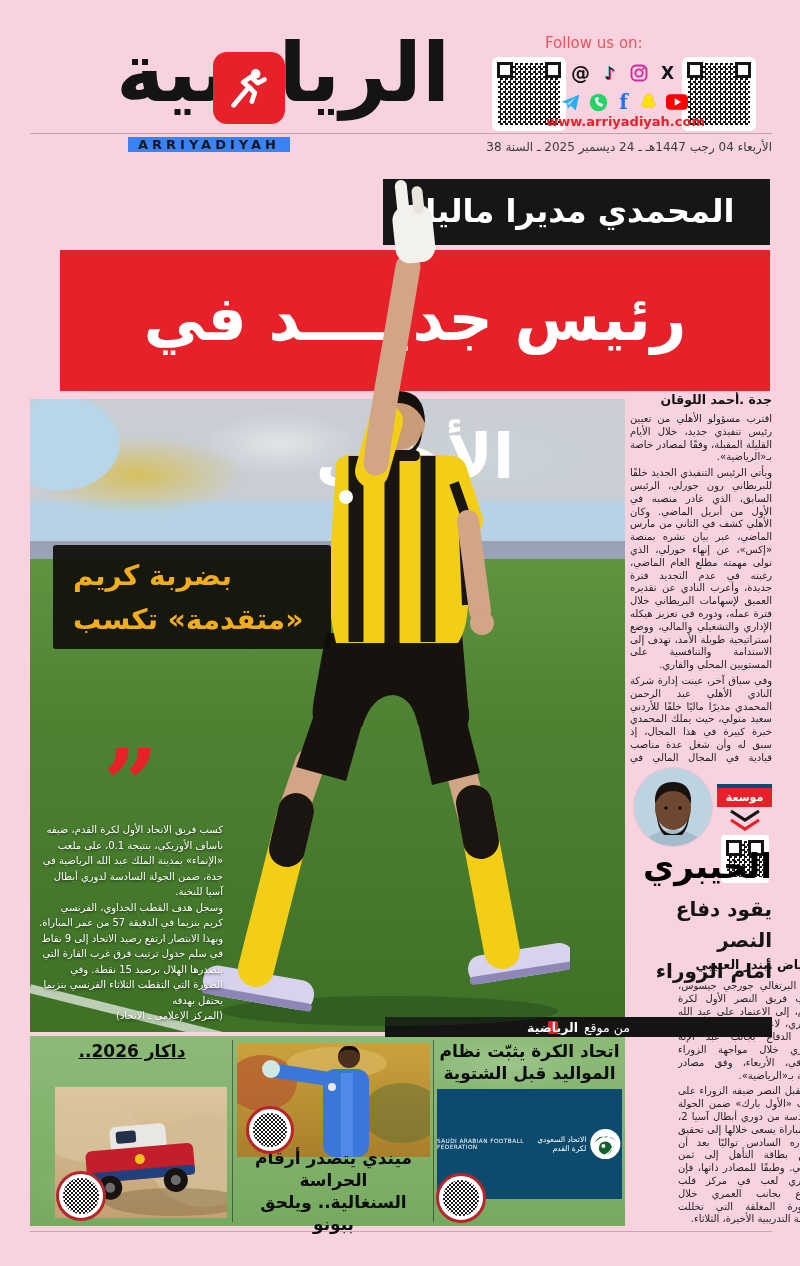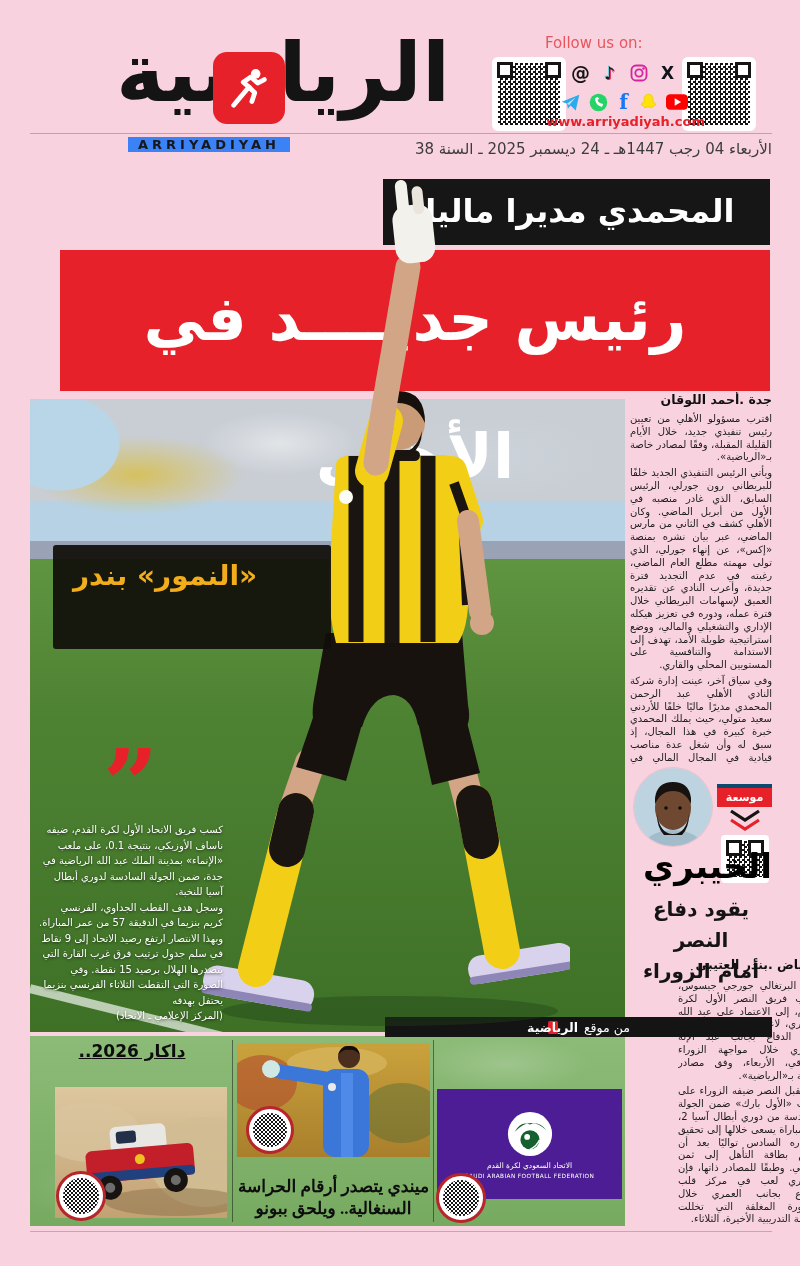--- a/index.html
+++ b/index.html
@@ -25,21 +25,21 @@
   .row1{left:566px;top:60px;width:116px;height:26px;}
   .row2{left:560px;top:90px;width:128px;height:24px;}
   .ic{width:22px;height:22px;display:flex;align-items:center;justify-content:center;
       font-weight:bold;color:#141414;}
   .ic-threads{font-size:19px;}
   .ic-tiktok{font-size:17px;text-shadow:-1px -1px 0 #69c9d0,1px 1px 0 #ee1d52;}
   .ic-x{font-size:17px;font-weight:900;color:#0f1419;}
   .ic-fb{font-size:20px;color:#1877f2;font-family:"DejaVu Serif",serif;}
   .site{left:545px;top:114px;width:160px;text-align:right;color:#e62129;font-weight:bold;
         font-size:13px;direction:ltr;}
-  .date{right:28px;top:140px;font-size:15px;color:#3c3c3c;}
+  .date{right:28px;top:140px;font-size:12px;color:#3c3c3c;}
   
   .kicker{left:383px;top:179px;width:387px;height:66px;background:#161616;color:#fff;z-index:2;
           font-size:32px;font-weight:bold;line-height:64px;text-align:left;padding-left:18px;
           box-sizing:border-box;}
   .headline{left:60px;top:250px;width:710px;height:141px;background:#e62129;color:#fff;z-index:2;
             font-size:62px;font-weight:800;line-height:138px;text-align:center;}
   
   .photo{left:30px;top:399px;width:595px;height:633px;z-index:1;overflow:hidden;background:
     radial-gradient(95px 75px at 5% 7%,#b9d6e8 62%,rgba(185,214,232,0) 64%),
     radial-gradient(150px 55px at 18% 12%,rgba(216,190,74,.85),rgba(216,190,74,0) 72%),
@@ -67,45 +67,45 @@
   .headshot{left:634px;top:768px;width:78px;height:78px;border-radius:50%;overflow:hidden;
             box-shadow:0 0 0 1px rgba(0,0,0,.08);}
   .chip{left:717px;width:55px;height:19px;color:#fff;font-size:11px;font-weight:bold;
         text-align:center;line-height:19px;}
   .chip1{top:784px;background:#0c4a6e;}
   .chip2{top:788px;background:#e62129;}
   .chev{left:727px;top:809px;}
   .qr-details{left:721px;top:835px;width:48px;height:48px;border-radius:4px;}
   .h2{left:630px;top:846px;width:142px;font-size:34px;font-weight:900;color:#000;text-align:right;}
   .sub{left:630px;top:894px;width:142px;font-size:20px;font-weight:bold;color:#141414;
-       line-height:31px;text-align:center;}
+       line-height:31px;text-align:right;}
   .art2{top:957px;height:272px;overflow:hidden;margin-left:48px;}
   .art2 .byline{margin-bottom:8px;}
   
   .rule-bot{left:30px;top:1231px;width:742px;height:1px;background:#c9a5b3;}
   .bline{left:30px;top:1026px;width:357px;height:2px;background:#141414;}
   .bbanner{left:385px;top:1017px;width:387px;height:20px;background:#141414;color:#fff;z-index:2;
            display:flex;align-items:center;justify-content:center;gap:6px;font-size:12.5px;}
   .blogo{position:relative;font-weight:bold;z-index:1;}
   .blogo::after{content:"";position:absolute;left:42%;top:1px;width:10px;height:13px;background:#e62129;
                 border-radius:2px;z-index:-1;}
   .greenband{left:30px;top:1036px;width:595px;height:190px;background:
      radial-gradient(120px 40px at 80% 15%,rgba(255,255,255,.18),rgba(255,255,255,0) 70%),
      radial-gradient(140px 50px at 15% 80%,rgba(255,255,255,.12),rgba(255,255,255,0) 70%),
      linear-gradient(#8cbb77,#77aa61);}
   .vdiv{top:1040px;width:1px;height:182px;background:rgba(20,20,20,.5);z-index:3;}
   .ctitle{z-index:3;text-align:center;font-size:17px;font-weight:900;color:#0d0d0d;line-height:22px;}
   .t1{left:37px;top:1040px;width:190px;text-decoration:underline;}
-  .t2{left:237px;top:1176px;width:193px;font-family:Liberation Serif, serif;}
+  .t2{left:237px;top:1147px;width:193px;}
   .t3{left:437px;top:1040px;width:185px;}
   .pic{z-index:2;overflow:hidden;}
   .truck{left:55px;top:1087px;width:172px;height:131px;}
   .gk{left:237px;top:1043px;width:193px;height:114px;}
-  .fedbox{left:437px;top:1089px;width:185px;height:110px;background:#4c1d95;z-index:2;
-          display:flex;flex-direction:column;align-items:center;justify-content:center;gap:3px;}
+  .fedbox{left:437px;top:1089px;width:185px;height:110px;background:#0c4a6e;z-index:2;
+          display:flex;flex-direction:row;align-items:center;justify-content:center;gap:3px;}
   .fed-ar{color:#fff;font-size:7.5px;}
   .fed-en{color:#fff;font-size:5.8px;letter-spacing:.4px;direction:ltr;}
   .qrc{border-radius:50%;border:3px solid #b8252b;background:#fff;z-index:5;overflow:hidden;}
   .qrc .qr-m{position:absolute;inset:4px;border-radius:50%;
              background:repeating-conic-gradient(#141414 0% 25%,#fff 0% 50%) 0 0/4px 4px;}
   .qrc1{left:56px;top:1171px;width:44px;height:44px;}
   .qrc2{left:246px;top:1106px;width:42px;height:42px;}
   .qrc3{left:436px;top:1173px;width:44px;height:44px;}
 </style>
 </head>
@@ -226,21 +226,22 @@
     <path d="M228 300 L238 262" stroke="#1a1511" stroke-width="11"></path>
     <path d="M226 298 Q232 250 243 190 L258 102" stroke="#d2a587" stroke-width="25" stroke-linecap="round" fill="none"></path>
     <g transform="rotate(-6 262 70)">
       <rect x="244" y="40" width="40" height="58" rx="15" fill="#f3f1ec"></rect>
       <rect x="250" y="14" width="12" height="36" rx="6" fill="#f3f1ec"></rect>
       <rect x="266" y="22" width="11" height="28" rx="5.5" fill="#e9e5dd"></rect>
     </g>
   </svg>
 
   <div class="abs overlay-box">
-    <div>«النمور» بندر</div>
+    <div>بضربة كريم</div>
+    <div>«متقدمة» تكسب</div>
   </div>
 
   <div class="abs quote">
     <div class="qmark">”</div>
     <div class="qtext">كسب فريق الاتحاد الأول لكرة القدم، ضيفه ناساف الأوزبكي، بنتيجة 0.1، على ملعب «الإنماء» بمدينة الملك عبد الله الرياضية في جدة، ضمن الجولة السادسة لدوري أبطال آسيا للنخبة.
 وسجل هدف القطب الجداوي، الفرنسي كريم بنزيما في الدقيقة 57 من عمر المباراة.
 وبهذا الانتصار ارتفع رصيد الاتحاد إلى 9 نقاط في سلم جدول ترتيب فرق غرب القارة التي يتصدرها الهلال برصيد 15 نقطة. وفي الصورة التي التقطت الثلاثاء الفرنسي بنزيما يحتفل بهدفه
 (المركز الإعلامي ـ الاتحاد)</div>
   </div>
 
@@ -346,20 +347,24 @@
     <circle cx="95" cy="44" r="4" fill="#e9e9e9"></circle>
   </svg>
   <div class="abs qrc qrc2">
       <div class="qr-m"></div>
     </div>
   <div class="abs ctitle t2">
     <div>ميندي يتصدر أرقام الحراسة</div>
     <div>السنغالية.. ويلحق ببونو</div>
   </div>
 
+  <div class="abs ctitle t3">
+    <div>اتحاد الكرة يثبّت نظام</div>
+    <div>المواليد قبل الشتوية</div>
+  </div>
   <div class="abs fedbox">
     <svg width="48" height="48" viewBox="0 0 50 50">
       <circle cx="25" cy="25" r="23" fill="#fff"></circle>
       <path d="M9 23 Q25 5 42 21 Q34 11 25 15 Q15 11 9 23 Z" fill="#14612f"></path>
       <circle cx="25" cy="31" r="10" fill="#14612f"></circle>
       <circle cx="22" cy="28" r="3" fill="#fff"></circle>
       <path d="M25 41 Q32 38 35 31" stroke="#fff" stroke-width="1.6" fill="none"></path>
     </svg>
     <div class="fed-ar">الاتحاد السعودي لكرة القدم</div>
     <div class="fed-en">SAUDI ARABIAN FOOTBALL FEDERATION</div>

